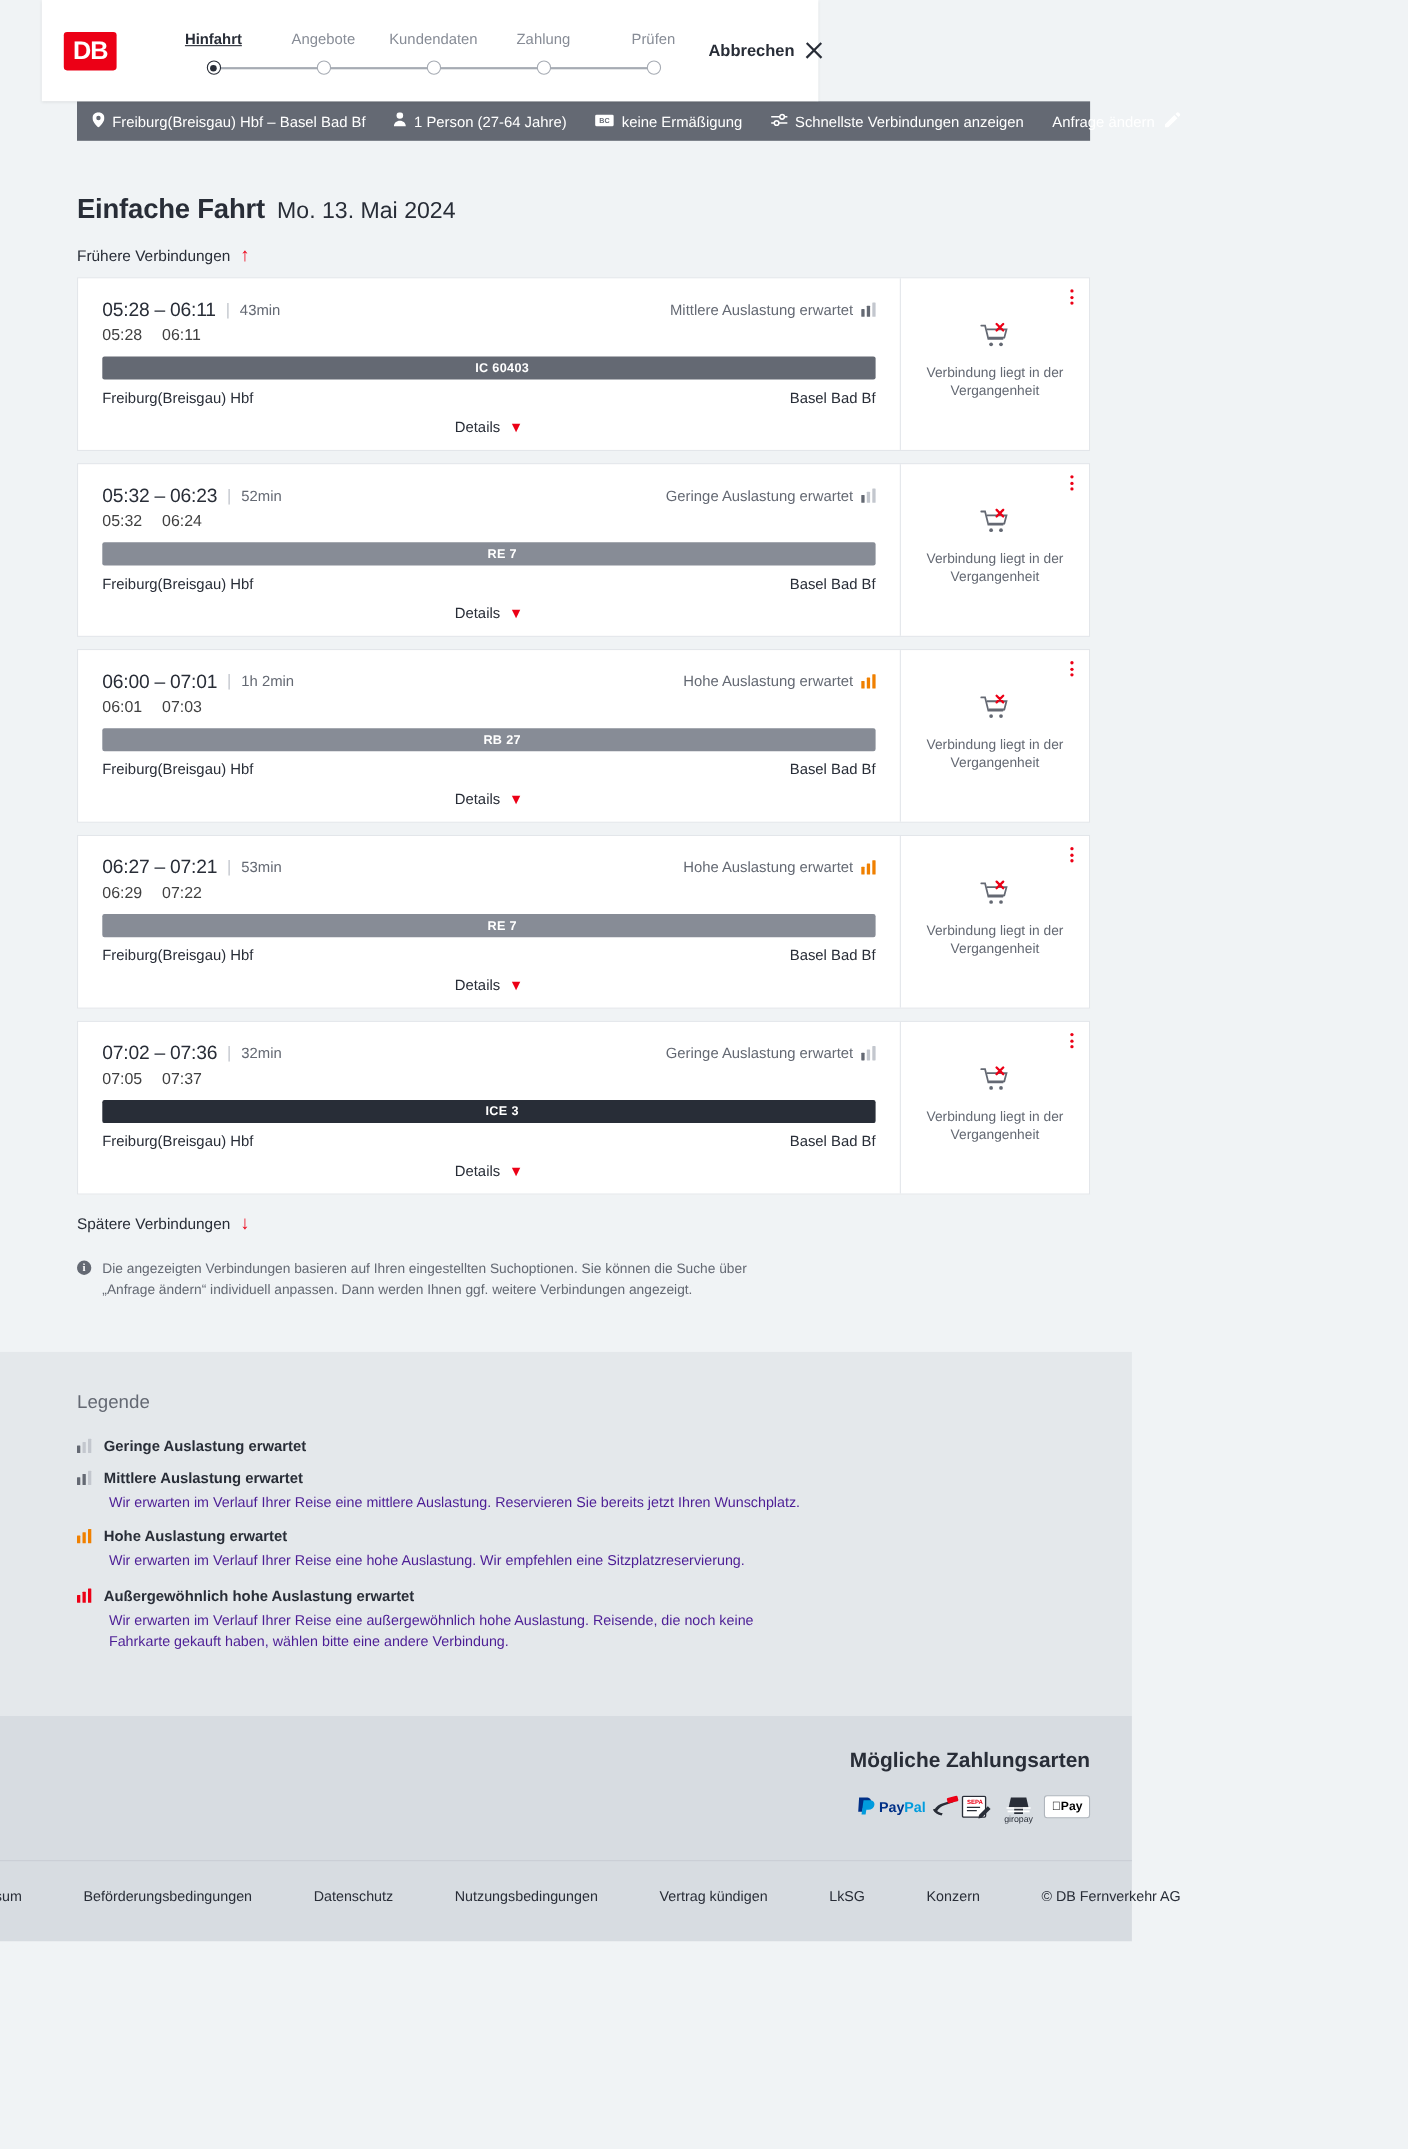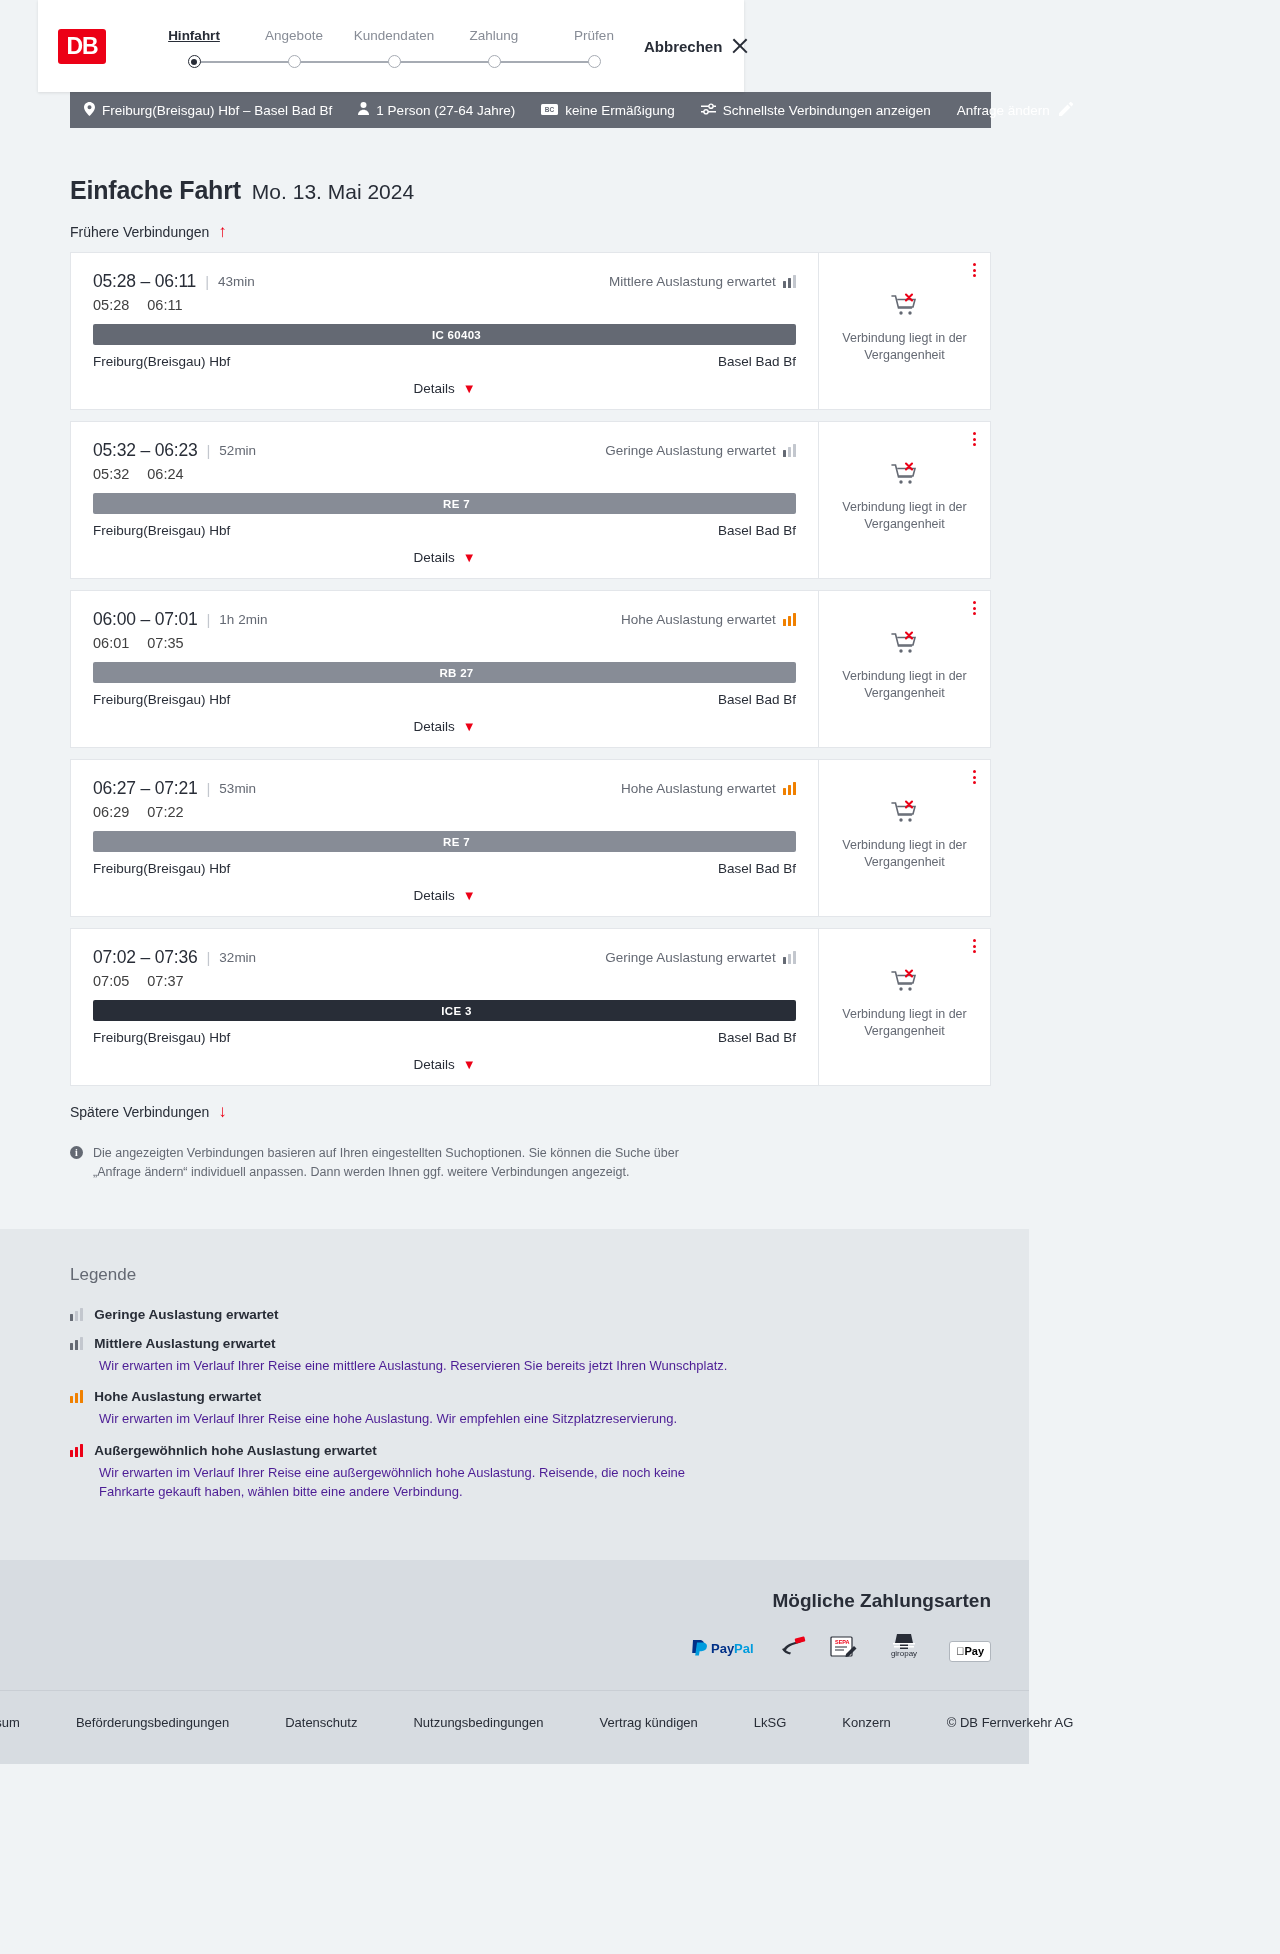--- a/index.html
+++ b/index.html
@@ -260,21 +260,21 @@
   .occ.lvl3 b{background:#f08000;}
   .occ.lvl4 b{background:#ec0016;}
 
   
   .pay-section {
     background:#d7dce1;
     padding: 30px 38px 28px 70px;
     text-align:right;
   }
   .pay-title { font-size:19px;font-weight:800;color:#282d37;margin-bottom:20px;}
-  .pay-icons { display:flex;justify-content:flex-end;align-items:flex-end;gap:22px;}
+  .pay-icons { display:flex;justify-content:flex-end;align-items:flex-start;}
   .pay-badge {
     background:#fff;border:1px solid #b0b6bd;border-radius:3px;
     height:21px;display:flex;align-items:center;justify-content:center;
     padding:0 6px;font-size:11px;font-weight:700;color:#000;
   }
 
   
   .footer {
     background:#d7dce1;
     padding: 24px 0 34px;
@@ -503,21 +503,21 @@
                 <span>Hohe Auslastung erwartet</span>
                 <span class="occ lvl3">
                   <b></b>
                   <b></b>
                   <b></b>
                 </span>
               </span>
             </div>
             <div class="times-real">
               <span>06:01</span>
-              <span>07:35</span>
+              <span>07:03</span>
             </div>
             <div class="train-bar bar-rb">
               <span>RB 27</span>
             </div>
             <div class="stations">
               <span class="st-from">Freiburg(Breisgau) Hbf</span>
               <span class="st-to">Basel Bad Bf</span>
             </div>
             <div class="details">
               <span>Details</span>

